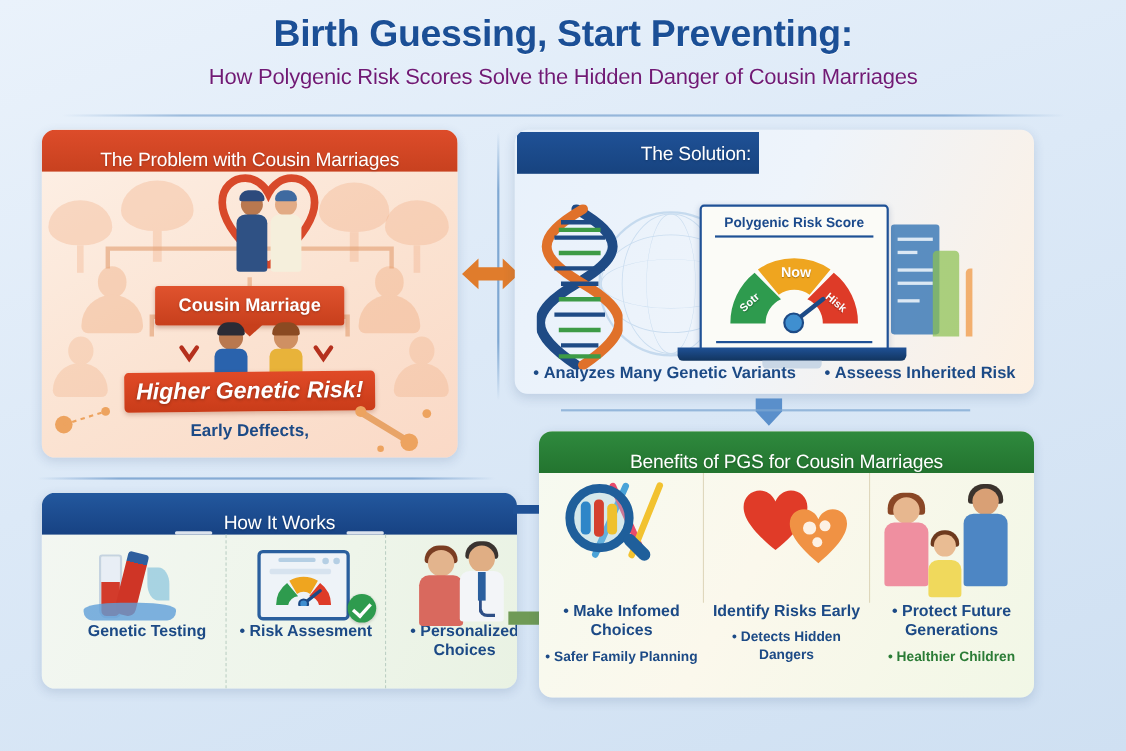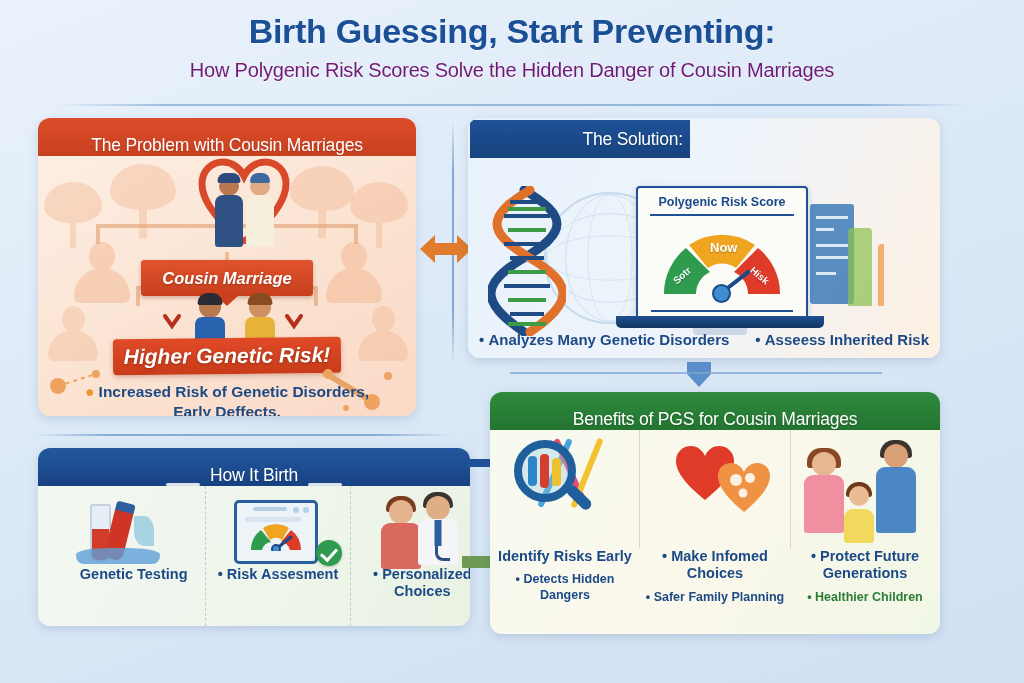--- a/index.html
+++ b/index.html
@@ -55,21 +55,21 @@
   .couple{position:absolute;left:175px;top:20px;width:62px;height:78px;display:flex;}
   .fig{width:50%;position:relative;}
   .fig .head{position:absolute;left:50%;transform:translateX(-50%);top:0;width:20px;height:20px;border-radius:50%;}
   .fig .hat{position:absolute;left:50%;transform:translateX(-50%);top:-3px;width:23px;height:10px;border-radius:8px 8px 2px 2px;background:#2c4a7c;}
   .fig .torso{position:absolute;left:50%;transform:translateX(-50%);top:19px;width:28px;height:52px;border-radius:8px 8px 3px 3px;}
 
   .tag-cousin{
     position:absolute;left:103px;top:104px;width:172px;height:36px;
     background:linear-gradient(180deg,#e0532e 0%,#c73f1c 100%);
     display:flex;align-items:center;justify-content:center;
-    color:#fff;font-weight:bold;font-style:italic;font-size:16.5px;
+    color:#fff;font-weight:bold;font-size:16.5px;
     border-radius:3px;box-shadow:0 2px 4px rgba(120,40,15,.3);
     text-shadow:0 1px 2px rgba(0,0,0,.25);
   }
   .tag-cousin:after{content:"";position:absolute;left:50%;transform:translateX(-50%);
     bottom:-10px;border-left:12px solid transparent;border-right:12px solid transparent;
     border-top:11px solid #c73f1c;}
 
   .kids{position:absolute;left:150px;top:140px;width:96px;height:62px;display:flex;gap:6px;}
   .kid{width:44px;position:relative;}
   .kid .head{position:absolute;left:50%;transform:translateX(-50%);top:0;width:22px;height:22px;border-radius:50%;}
@@ -311,24 +311,20 @@
         <circle cx="66" cy="8" r="4" fill="#eda35f"></circle>
           <circle cx="24" cy="40" r="3" fill="#eda35f"></circle>
       </svg>
       <svg style="position:absolute;left:12px;top:212px;width:72px;height:40px;">
         <circle cx="8" cy="18" r="8" fill="#eda35f"></circle>
           <circle cx="46" cy="6" r="4" fill="#eda35f"></circle>
         <line x1="8" y1="18" x2="46" y2="6" stroke="#eda35f" stroke-width="2" stroke-dasharray="4 4"></line>
       </svg>
 
       <div class="prob-bullets">
-        <div>
-          <span class="dotmark">●</span>
-          <span>Increased Risk of Genetic Disorders,</span>
-        </div>
         <div class="l2">Early Deffects,</div>
 
       </div>
     </div>
   </div>
 
   <svg class="arrow-lr" viewBox="0 0 52 34">
     <path d="M0 17 L15 3 L15 11 L37 11 L37 3 L52 17 L37 31 L37 23 L15 23 L15 31 Z" fill="#e07c2c"></path>
   </svg>
 
@@ -397,34 +393,34 @@
           <div class="needle"></div>
           <div class="npivot"></div>
         </div>
         <div style="position:absolute;left:8%;bottom:6px;width:84%;height:2px;background:#1f5196;"></div>
       </div>
       <div class="prs-base"></div>
       <div class="prs-stand"></div>
     </div>
 
     <div class="sol-bullets">
-      <span>•&nbsp;<span>Analyzes Many Genetic Disorders</span></span>
+      <span>•&nbsp;<span>Analyzes Many Genetic Variants</span></span>
       <span>•&nbsp;<span>Asseess Inherited Risk</span></span>
     </div>
   </div>
 
   <svg class="arrow-down" viewBox="0 0 30 26">
     <path d="M3 0 L27 0 L27 12 L15 25 L3 12 Z" fill="#5a8fcb"></path>
   </svg>
   <div style="position:absolute;left:510px;top:372px;width:372px;height:2px;background:#7ea7d2;opacity:.75;"></div>
 
   <div class="panel" id="panel-how">
     <div class="panel-head">
       <span class="head-dash"></span>
-      <span>How It Birth</span>
+      <span>How It Works</span>
       <span class="head-dash"></span>
     </div>
     <div class="how-row">
 
       <div class="how-col">
         <div class="how-art">
           <div class="vial" style="left:28px;top:10px;width:17px;height:54px;background:linear-gradient(180deg,#e8eef5 42%,#d33b2b 42%);border:2px solid #c5d3e0;"></div>
           <div class="vial" style="left:48px;top:8px;width:19px;height:58px;background:linear-gradient(180deg,#2f5f9e 0 16%,#cf3526 16%);transform:rotate(14deg);"></div>
           <div style="position:absolute;left:72px;top:22px;width:20px;height:30px;background:#8fc7dd;border-radius:0 50% 0 50%;opacity:.75;"></div>
           <div style="position:absolute;left:14px;bottom:2px;width:84px;height:16px;background:#5f9fd8;border-radius:40% 40% 8px 8px;opacity:.8;"></div>
@@ -537,36 +533,36 @@
             <div class="head" style="background:#e9bc93;width:20px;height:20px;"></div>
             <div class="torso" style="background:#f0d95c;height:34px;width:30px;"></div>
           </div>
         </div>
       </div>
     </div>
 
     <div class="ben-bullets">
       <div class="bb">
         <div class="b1">
+          <span>•</span>&nbsp;<span>Make Infomed Choices</span>
+        </div>
+        <span class="b2">
+          <span>•</span>&nbsp;<span>Safer Family Planning</span>
+        </span>
+      </div>
+      <div class="bb">
+        <div class="b1">
           <span></span><span>Identify Risks Early</span>
         </div>
         <span class="b2">
           <span>•</span>&nbsp;<span>Detects Hidden Dangers</span>
         </span>
       </div>
       <div class="bb">
         <div class="b1">
-          <span>•</span>&nbsp;<span>Make Infomed Choices</span>
-        </div>
-        <span class="b2">
-          <span>•</span>&nbsp;<span>Safer Family Planning</span>
-        </span>
-      </div>
-      <div class="bb">
-        <div class="b1">
           <span>•</span>&nbsp;<span>Protect Future Generations</span>
         </div>
         <span class="b2 green">
           <span>•</span>&nbsp;<span>Healthier Children</span>
         </span>
       </div>
     </div>
   </div>
 
 </div>

